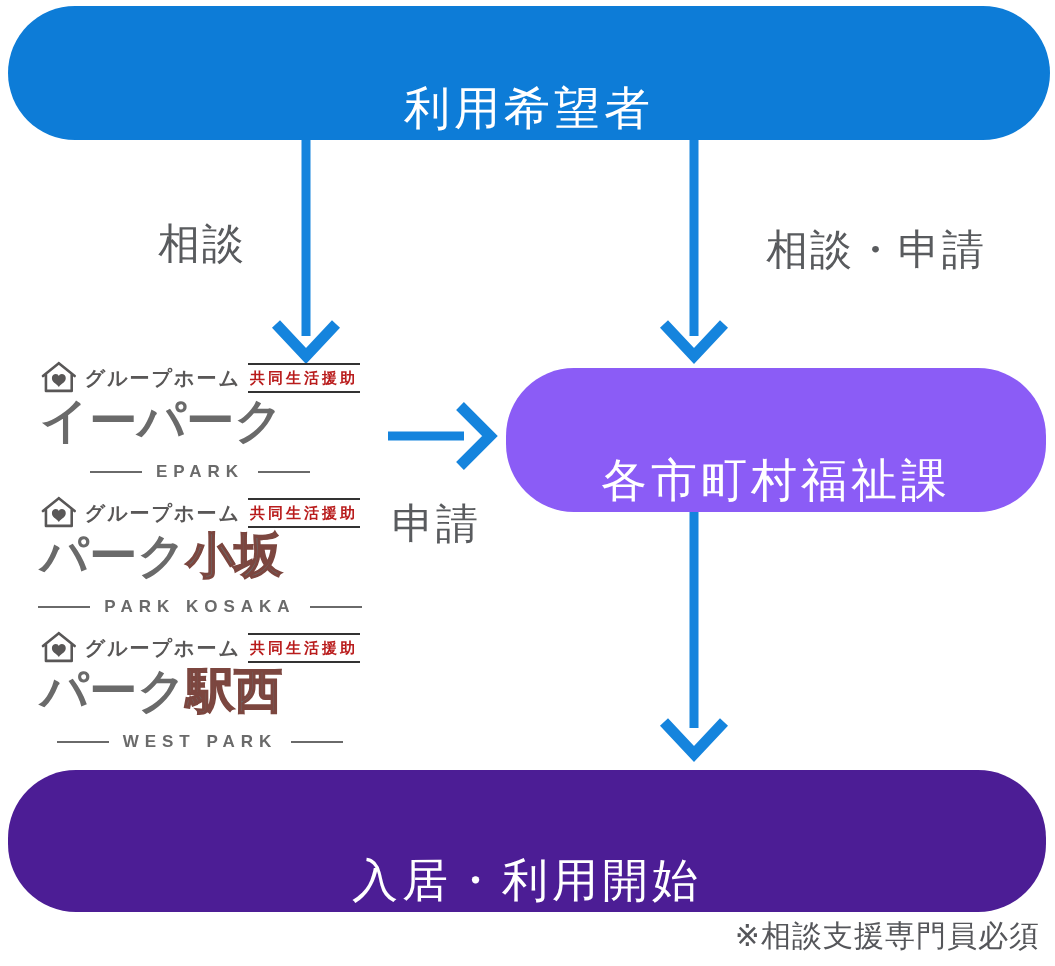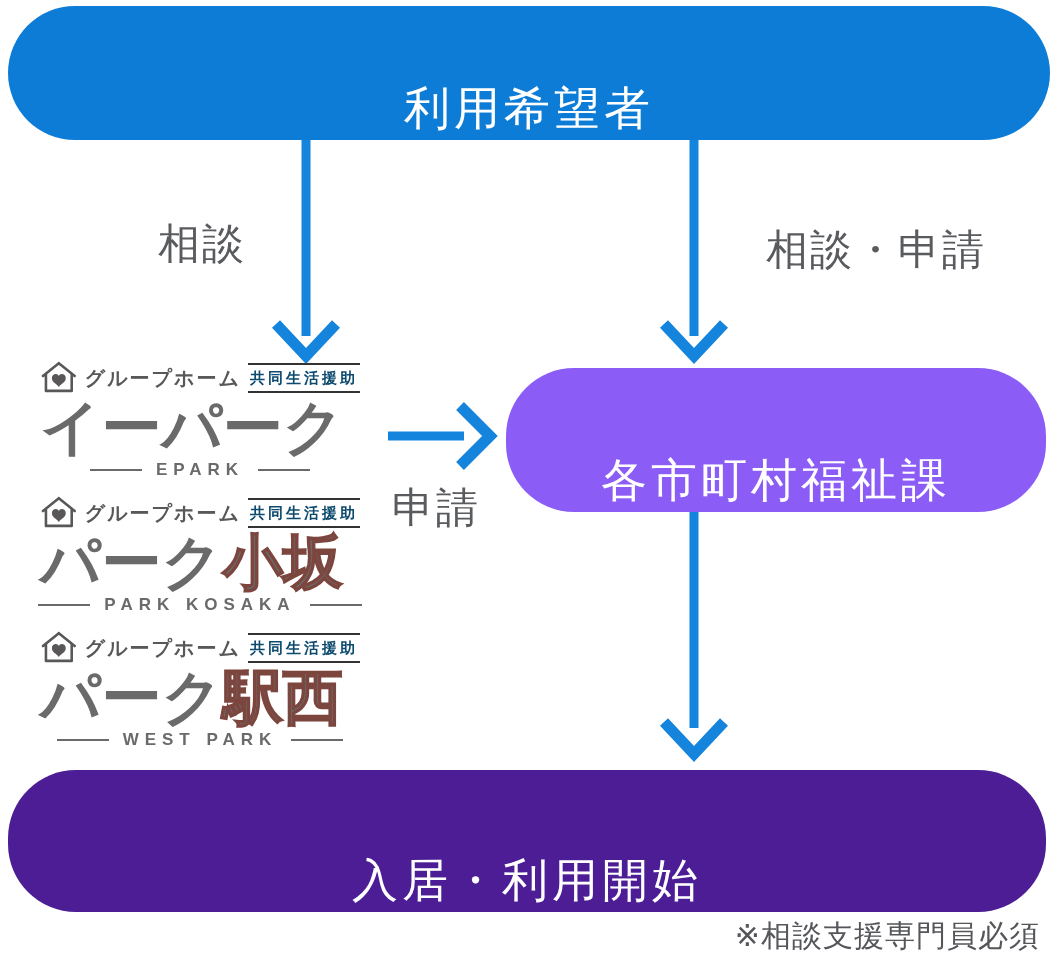--- a/index.html
+++ b/index.html
@@ -24,49 +24,49 @@
   .arrow-line { stroke:#1584dd; stroke-width:9; fill:none; }
   .arrow-head { stroke:#1584dd; stroke-width:11; fill:none; stroke-linejoin:miter; }
 
   
   .edge-label {
     position:absolute; color:#595b5e; font-size:42px; font-weight:500;
     letter-spacing:2px; white-space:nowrap;
   }
   #label-consult        { left:158px; top:216px; }
   #label-consult-apply  { left:746px; top:222px;margin-left:20px; }
-  #label-apply          { left:392px; top:480px; }
+  #label-apply          { left:392px; top:496px; }
   #label-decide         { left:744px; top:596px; }
 
   #footnote {
     position:absolute; right:15px; top:916px;
     color:#55565a; font-size:30px; font-weight:500; letter-spacing:1px; white-space:nowrap;
   }
 
   
   .logo { position:absolute; left:40px; width:320px; }
   #logo-0 { top:360px; } #logo-1 { top:495px; } #logo-2 { top:630px; }
   .logo-header { display:flex; align-items:center; gap:7px; }
   .logo-brand {
     font-size:20px; font-weight:700; color:#595757; letter-spacing:2px; white-space:nowrap;
   }
   .logo-category {
-    font-size:15px; font-weight:700; color:#0c4a6e; letter-spacing:3px;
+    font-size:15px; font-weight:700; color:#b91c1c; letter-spacing:3px;
     border-top:2px solid #333333; border-bottom:2px solid #333333;
     padding:4px 2px 3px 2px; white-space:nowrap;
   }
   .logo-name {
-    font-size:60px; font-weight:700; color:#6a6a6a; line-height:1.02;
+    font-size:48px; font-weight:700; color:#6a6a6a; line-height:1.02;
     white-space:nowrap; margin-top:1px;
   }
   .logo-name .kanji { -webkit-text-stroke:1.5px #7c463f; }
   .logo-romaji {
     display:flex; align-items:center; justify-content:center; gap:14px;
     color:#6a6a6a; font-weight:700; font-size:17px; letter-spacing:6px;
-    margin-top:2px; white-space:nowrap;
+    margin-top:16px; white-space:nowrap;
   }
   .logo-romaji .dash { width:52px; height:2px; background:#6a6a6a; flex:none; }
 </style>
 </head>
 <body>
 
 <div id="canvas">
 
   <svg id="arrows" viewBox="0 0 1055 966" xmlns="http://www.w3.org/2000/svg">
     <g>

